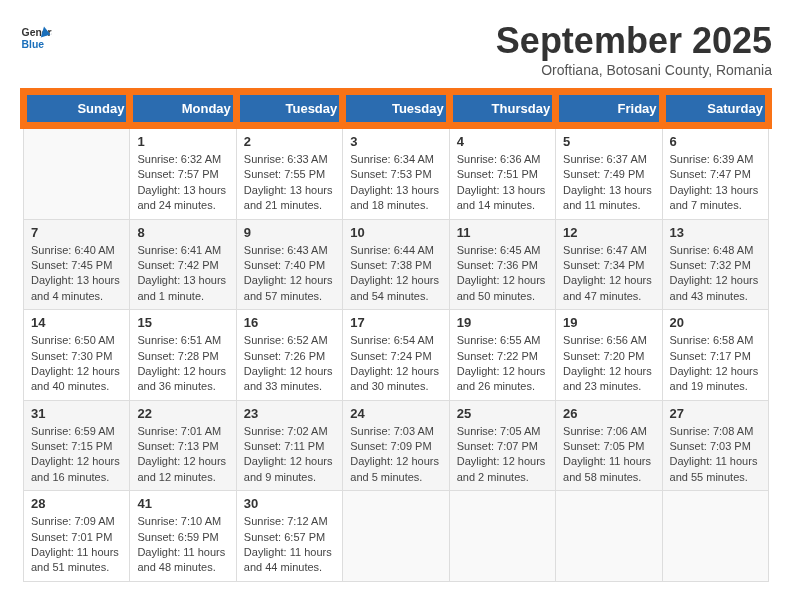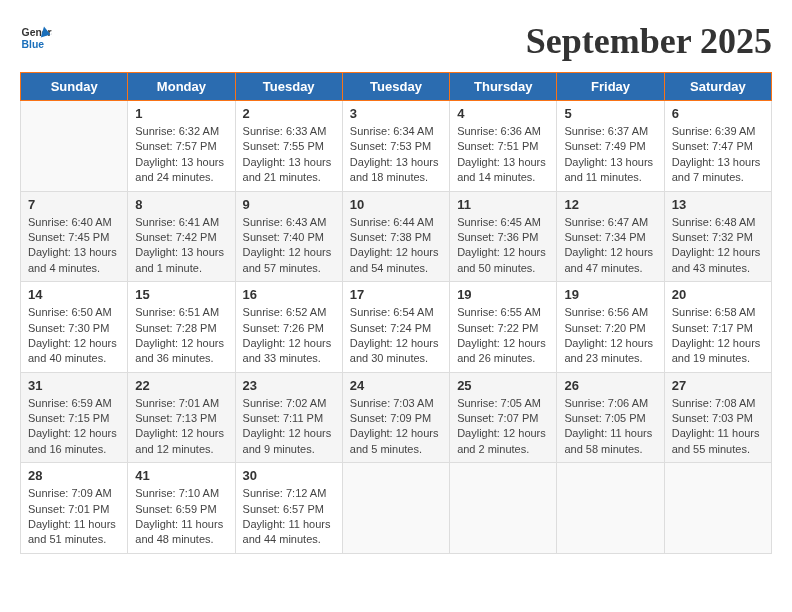--- a/index.html
+++ b/index.html
@@ -20,43 +20,42 @@
       display: flex;
       align-items: center;
       gap: 4px;
     }
     .logo-icon {
       width: 32px;
       height: 32px;
     }
     .title-section {
       text-align: right;
-      font-family: Liberation Serif, serif;
     }
     .month-title {
       font-size: 36px;
       font-weight: bold;
       color: #333;
     }
     .subtitle {
       font-size: 14px;
       color: #555;
     }
     .calendar {
       width: 100%;
       border-collapse: collapse;
       border: 1px solid #ccc;
     }
     .calendar th {
       background: #2b6cb0;
       color: #fff;
-      text-align: center;
-      padding: 6px 12px;
+      text-align: right;
+      padding: 6px 2px;
       font-size: 13px;
-      border: 1px solid #f97316;
+      border: 7px solid #f97316;
     }
     .calendar td {
       vertical-align: top;
       border: 1px solid #ddd;
       padding: 5px 7px;
       width: calc(100% / 7);
       min-height: 80px;
       font-size: 11px;
       color: #333;
     }
@@ -90,20 +89,21 @@
 <div class="header">
   <div class="logo">
     <svg class="logo-icon" viewBox="0 0 40 40">
       <text x="2" y="20" font-size="13" font-weight="bold" fill="#333">General</text>
       <text x="2" y="35" font-size="13" font-weight="bold" fill="#1a6fbb">Blue</text>
       <polygon points="30,8 38,18 26,22" fill="#1a6fbb"></polygon>
     </svg>
   </div>
   <div class="title-section">
     <div class="month-title">September 2025</div>
+    <div class="subtitle">Oroftiana, Botosani County, Romania</div>
   </div>
 </div>
 
 <table class="calendar">
   <thead>
     <tr>
       <th>Sunday</th>
       <th>Monday</th>
       <th>Tuesday</th>
       <th>Tuesday</th>

